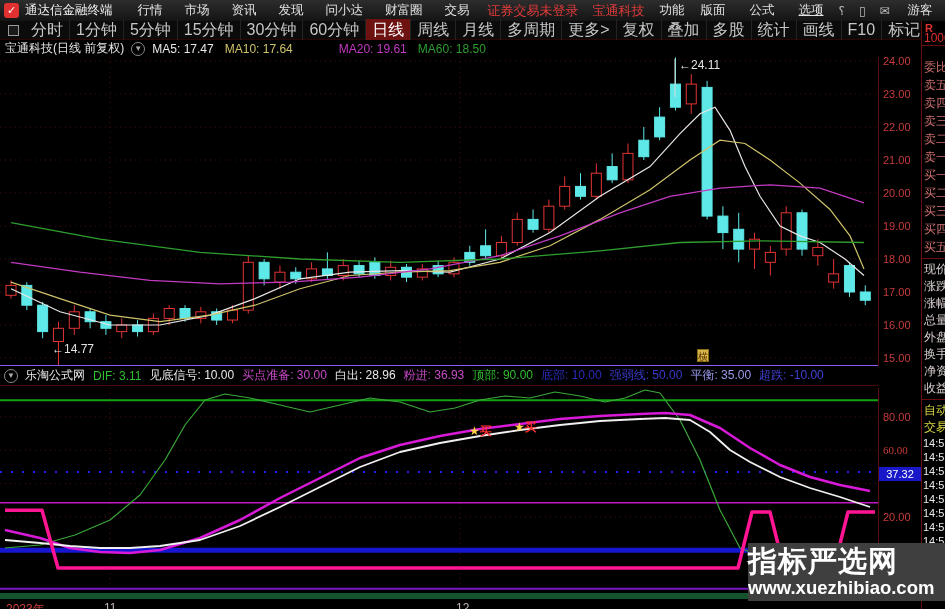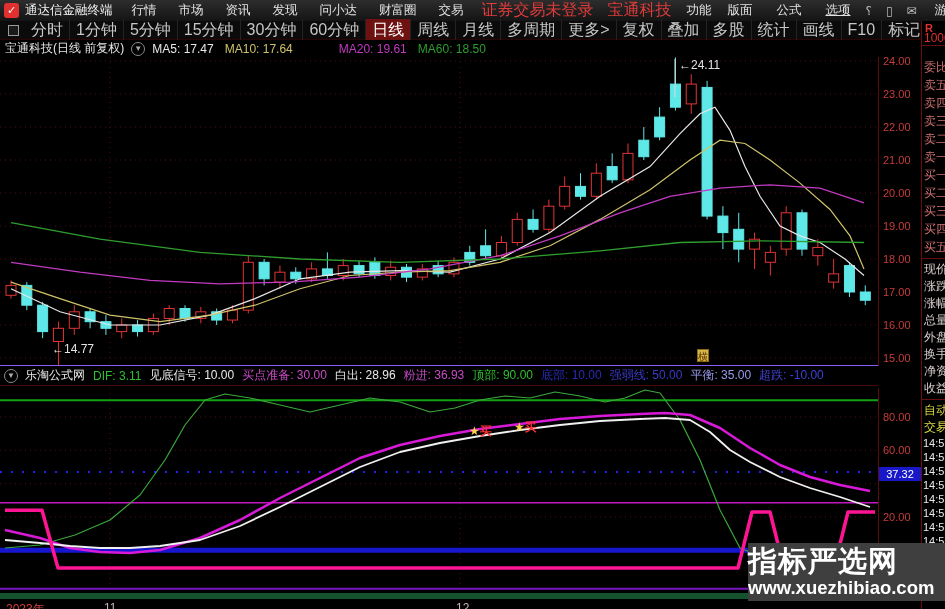--- a/index.html
+++ b/index.html
@@ -4,23 +4,23 @@
 <style>
   html,body{margin:0;padding:0}
   body{width:945px;height:609px;background:#000;overflow:hidden;position:relative;
        font-family:"Liberation Sans","DejaVu Sans",sans-serif;}
   .abs{position:absolute}
   
   #menubar{left:0;top:0;width:945px;height:21px;display:flex;align-items:center;
            background:linear-gradient(#2d2d2d,#141414);box-sizing:border-box;padding:0 4px;}
   .logo{width:15px;height:15px;background:#e03030;border-radius:3px;color:#fff;font-size:11px;
         line-height:15px;text-align:center;font-weight:bold;margin-right:6px;flex:none}
-  .brand{color:#f2f2f2;font-size:12.5px;margin-right:8px;white-space:nowrap}
+  .brand{color:#f2f2f2;font-size:12.5px;margin-right:14px;white-space:nowrap}
   .mitem{color:#e2e2e2;font-size:12.5px;margin:0 11px;white-space:nowrap}
-  .redtxt{color:#e23b3b;font-size:16px;margin:8px 7px;white-space:nowrap}
+  .redtxt{color:#e23b3b;font-size:13px;margin:8px 7px;white-space:nowrap}
   .micon{color:#bdbdbd;font-size:12px;margin:0 7px}
   .tspacer{flex:1}
   
   #toolbar{left:0;top:21px;width:921px;height:19px;display:flex;align-items:center;
            background:#0b0b0b;border-bottom:1px solid #2c0606;box-sizing:border-box;
            font-size:16px;color:#c6c6c6;padding:0 2px}
   .wicon{width:9px;height:9px;border:1px solid #9a9a9a;margin:0 6px;flex:none;background:#1a1a1a}
   .titem{padding:1px 6px;border-right:1px solid #232323;white-space:nowrap}
   .titem.active{color:#fff;background:#6e1111}
   
@@ -260,21 +260,21 @@
       <line x1="0" y1="114.833305" x2="878" y2="114.833305" stroke="#c018c0" stroke-width="1.5"></line>
       <line x1="0" y1="162.3334" x2="878" y2="162.3334" stroke="#1616d0" stroke-width="5"></line>
       <line x1="0" y1="200.66681" x2="878" y2="200.66681" stroke="#7a16c0" stroke-width="2"></line>
       <polyline points="5,160.0 40,157.0 75,147.0 110,132.0 140,107.0 165,72.0 185,37.0 205,12.0 225,6.0 250,10.0 280,17.0 310,24.0 340,17.0 370,10.0 400,14.0 430,24.0 455,20.0 480,12.0 505,8.0 530,10.0 555,4.0 580,8.0 605,14.0 625,10.0 645,2.0 660,5.0 680,32.0 700,72.0 720,122.0 740,160.0 760,168.0 790,168.0 815,160.0 840,168.0 870,170.0" fill="none" stroke="#3aa83a" stroke-width="1.2" stroke-linejoin="round"></polyline>
       <polyline points="5,142.0 40,150.0 70,160.0 100,164.0 130,165.0 160,162.0 200,150.0 240,132.0 280,110.0 320,90.0 360,70.0 400,57.0 440,48.0 480,41.0 520,36.0 560,31.0 600,28.0 640,26.0 665,25.0 690,27.0 720,40.0 750,60.0 780,77.0 810,89.0 840,97.0 870,103.0" fill="none" stroke="#d81ad8" stroke-width="2.5" stroke-linejoin="round"></polyline>
       <polyline points="5,152.0 40,155.0 70,158.0 100,160.0 130,160.0 160,158.0 200,152.0 240,138.0 280,119.0 320,99.0 360,79.0 400,64.0 440,55.0 480,48.0 520,42.0 560,37.0 600,33.0 640,31.0 665,30.0 690,32.0 710,44.0 730,62.0 750,74.0 780,89.0 810,100.0 840,109.0 870,119.0" fill="none" stroke="#f0f0f0" stroke-width="1.8" stroke-linejoin="round"></polyline>
       <polyline points="5,122.3 42,122.3 58,180.0 738,180.0 752,124.0 770,124.0 784,180.0 834,180.0 848,124.0 875,124.0" fill="none" stroke="#ff1493" stroke-width="3.5" stroke-linejoin="round"></polyline>
     </svg><div class="buymk" style="left: 469px; top: 37px;"><span class="st">★</span><span class="tx">买</span></div><div class="buymk" style="left: 514px; top: 33px;"><span class="st">★</span><span class="tx">买</span></div></div>
 <div id="subaxis" class="abs">
     <div class="axlabel" style="top: 22.9998px;">80.00</div>
-    <div class="axlabel" style="top: 56.3332px;">60.00</div>
+    <div class="axlabel" style="top: 56.3332px; font-family: Liberation Serif, serif;">60.00</div>
     <div class="axlabel" style="top: 123px;">20.00</div>
     <div class="axhl" style="top: 79px;">37.32</div>
   </div>
 
 <div id="xticks" class="abs"></div>
 <div id="xaxis" class="abs">
     <div class="xlabel red" style="left: 6px;">2023年</div>
     <div class="xlabel" style="left: 104px;">11</div>
     <div class="xlabel" style="left: 456px;">12</div>
   </div>

